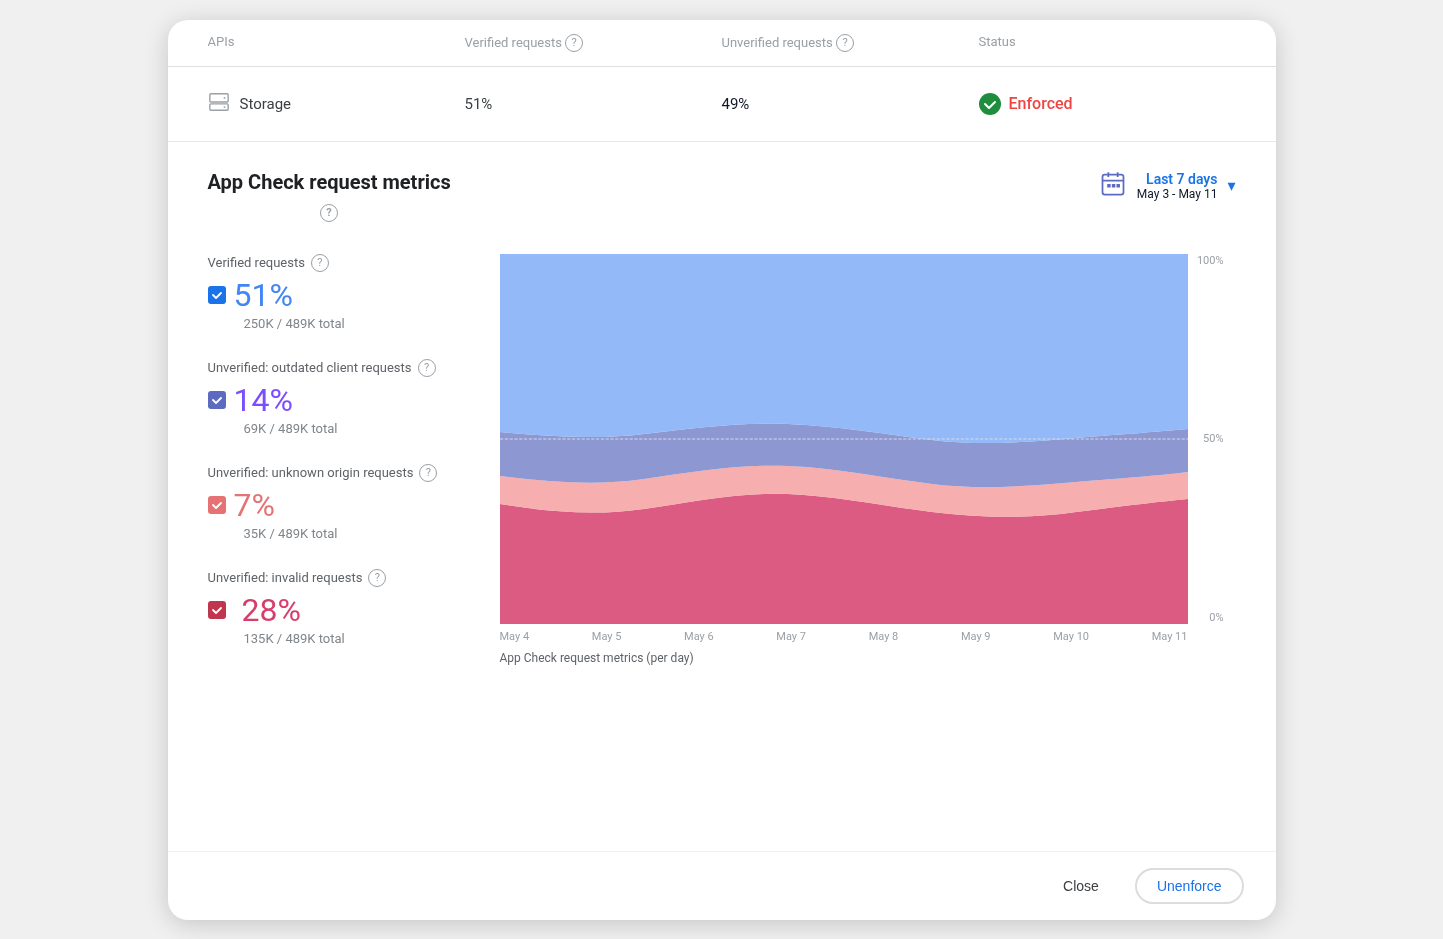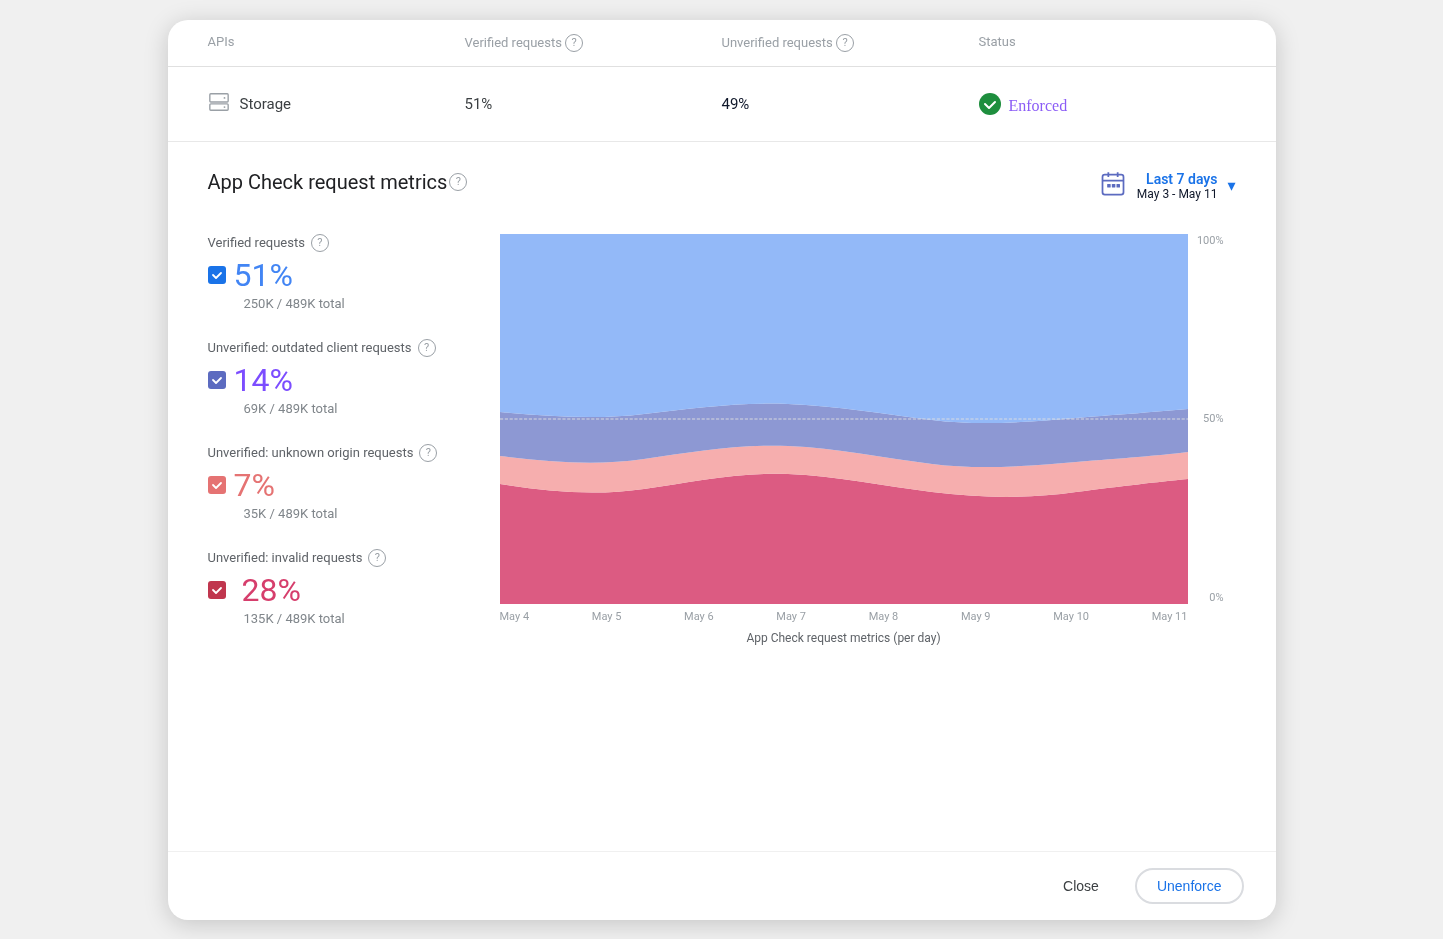--- a/index.html
+++ b/index.html
@@ -43,26 +43,25 @@
     }
     .storage-label {
       display: flex;
       align-items: center;
       gap: 10px;
       font-size: 15px;
       color: #3c4043;
     }
     .enforced-badge {
       display: flex;
-      align-items: flex-end;
+      align-items: center;
       gap: 8px;
-      color: #8b5cf6;
+      color: #ef4444;
       font-size: 16px;
       font-weight: 500;
-      font-family: Liberation Serif, serif;
     }
     .enforced-check {
       width: 22px;
       height: 22px;
       background: #1e8e3e;
       border-radius: 50%;
       display: flex;
       align-items: center;
       justify-content: center;
     }
@@ -75,24 +74,25 @@
     }
     .metrics-header {
       display: flex;
       justify-content: space-between;
       align-items: flex-start;
       margin-bottom: 32px;
     }
     .metrics-title {
       display: flex;
       align-items: center;
-      gap: 2px;
+      gap: 10px;
       font-size: 20px;
-      font-weight: 400;
+      font-weight: 700;
       color: #202124;
+      flex-direction: column;
     }
     .date-range-selector {
       display: flex;
       align-items: center;
       gap: 10px;
       cursor: pointer;
     }
     .date-range-text {
       text-align: right;
     }
@@ -166,21 +166,20 @@
     }
     .chart-x-labels {
       display: flex;
       justify-content: space-between;
       margin-right: 48px;
       margin-top: 6px;
       font-size: 11px;
       color: #9aa0a6;
     }
     .chart-title {
-      text-align: center;
       font-size: 12px;
       color: #5f6368;
       margin-top: 8px;
       margin-right: 48px;
     }
     
     .footer {
       display: flex;
       justify-content: flex-end;
       align-items: center;

